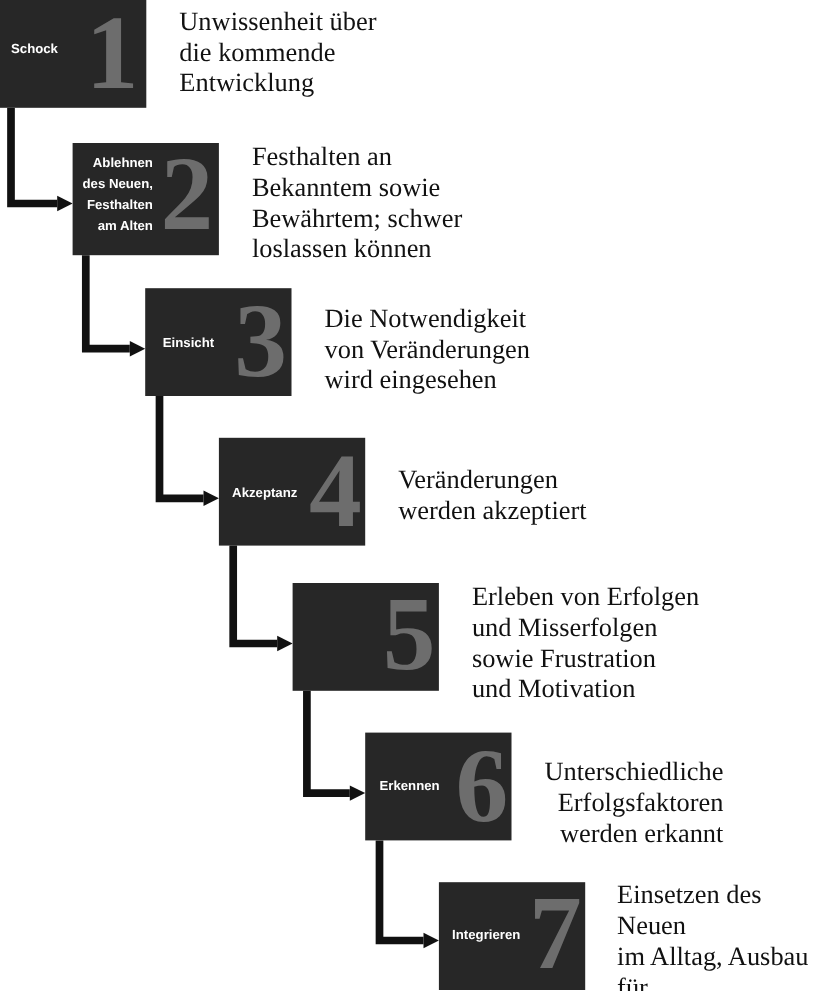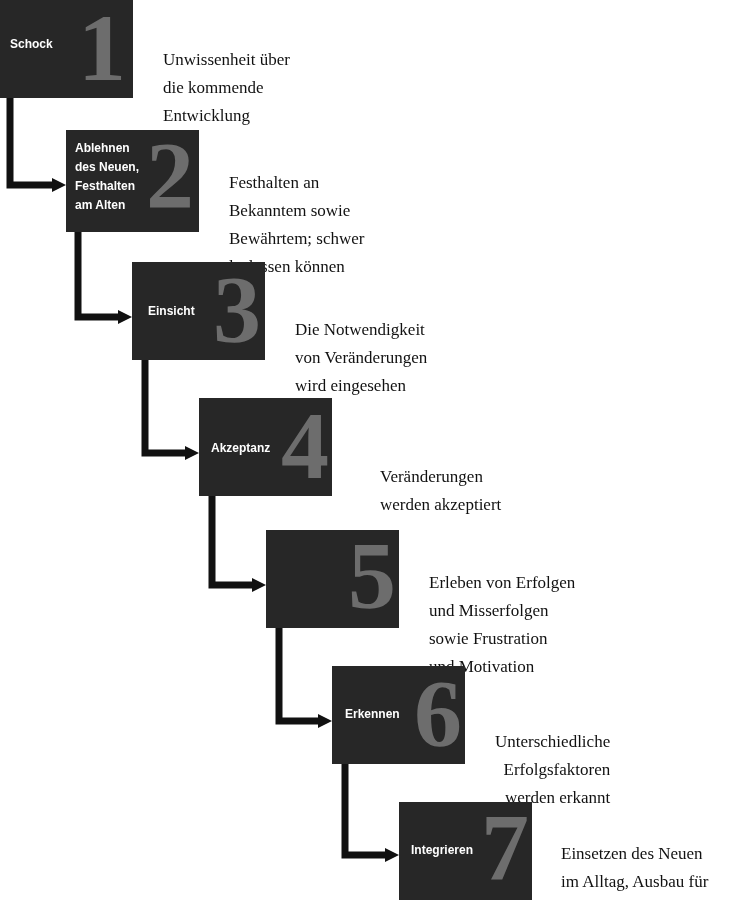--- a/index.html
+++ b/index.html
@@ -40,24 +40,23 @@
     font-weight: bold;
     font-size: 96px;
     line-height: 96px;
     z-index: 1;
     letter-spacing: -2px;
   }
   .desc {
     position: absolute;
     color: #111111;
     font-family: "Liberation Serif", serif;
-    font-size: 17px;
+    font-size: 24px;
     line-height: 28px;
     white-space: pre-line;
-    margin-top: 40px;
   }
   .conn {
     position: absolute;
     top: 0;
     left: 0;
     width: 752px;
     height: 901px;
     pointer-events: none;
   }
 </style>
@@ -85,40 +84,40 @@
 
   <div class="step" style="left:0px; top:0px; width:133px; height:98px;"></div>
   <div class="step-number" style="left:78px; top:0px;">1</div>
   <div class="step-label" style="left:10px; top:35px;">Schock</div>
   <div class="desc" style="left:163px; top:6px;">Unwissenheit über
 die kommende
 Entwicklung</div>
 
   <div class="step" style="left:66px; top:130px; width:133px; height:102px;"></div>
   <div class="step-number" style="left:146px; top:128px;">2</div>
-  <div class="step-label" style="left:75px; top:139px;">Ablehnen
+  <div class="step-label" style="left:75px; top:139px;text-align:right;">Ablehnen
 des Neuen,
 Festhalten
 am Alten</div>
   <div class="desc" style="left:229px; top:129px;">Festhalten an
 Bekanntem sowie
 Bewährtem; schwer
 loslassen können</div>
 
   <div class="step" style="left:132px; top:262px; width:133px; height:98px;"></div>
   <div class="step-number" style="left:213px; top:262px;">3</div>
   <div class="step-label" style="left:148px; top:302px;text-align:right;">Einsicht</div>
   <div class="desc" style="left:295px; top:276px;">Die Notwendigkeit
 von Veränderungen
 wird eingesehen</div>
 
   <div class="step" style="left:199px; top:398px; width:133px; height:98px;"></div>
   <div class="step-number" style="left:281px; top:398px;">4</div>
   <div class="step-label" style="left:211px; top:439px;">Akzeptanz</div>
-  <div class="desc" style="left:380px; top:423px;font-family:Liberation Serif, serif;">Veränderungen
+  <div class="desc" style="left:362px; top:423px;font-family:Liberation Serif, serif;">Veränderungen
 werden akzeptiert</div>
 
   <div class="step" style="left:266px; top:530px; width:133px; height:98px;"></div>
   <div class="step-number" style="left:348px; top:528px;">5</div>
   <div class="desc" style="left:429px; top:529px;">Erleben von Erfolgen
 und Misserfolgen
 sowie Frustration
 und Motivation</div>
 
   <div class="step" style="left:332px; top:666px; width:133px; height:98px;"></div>

